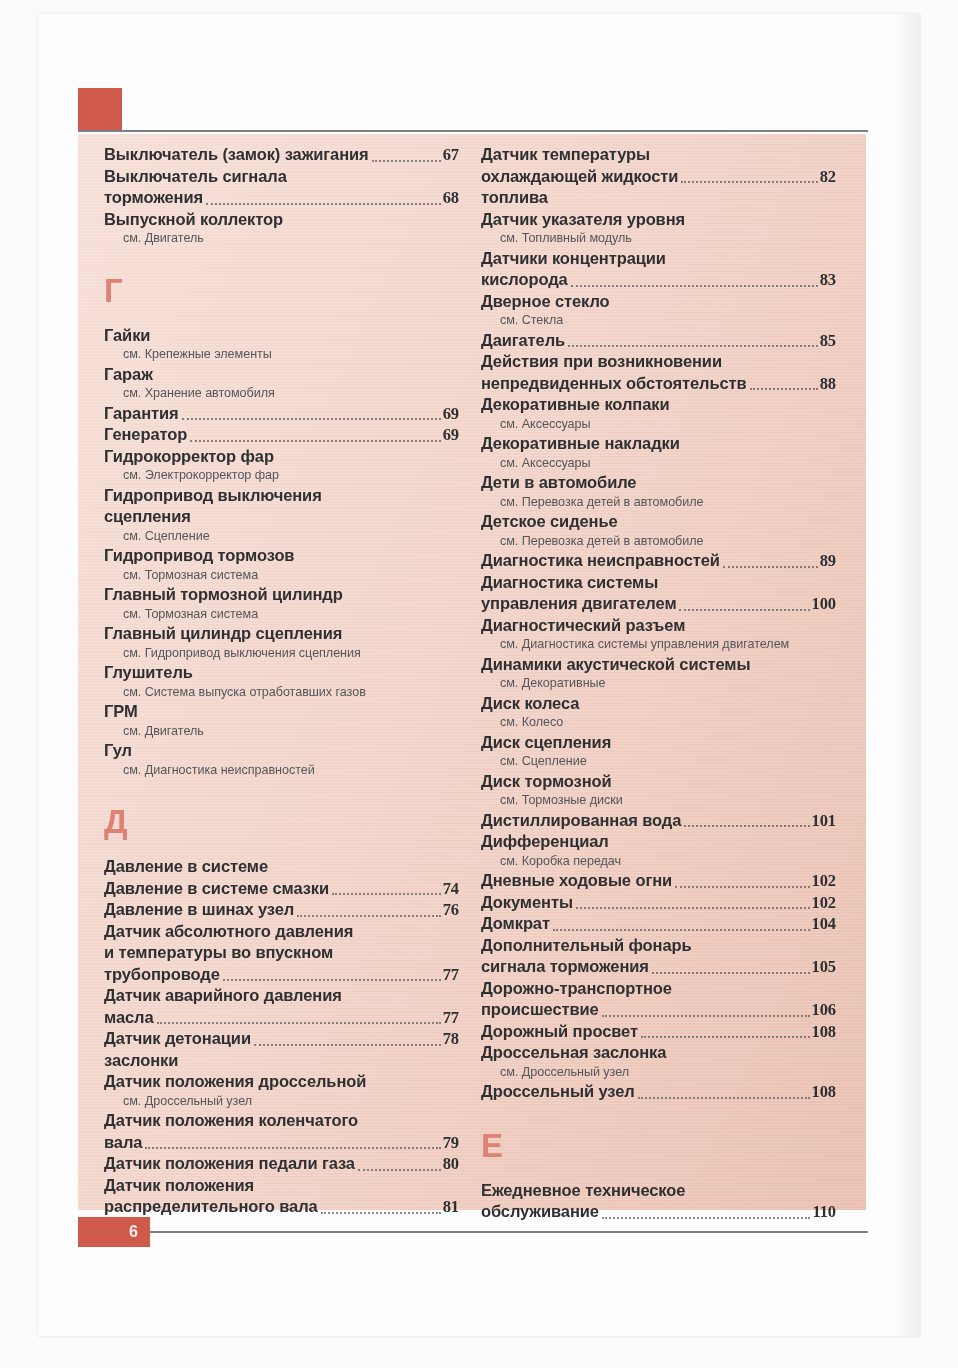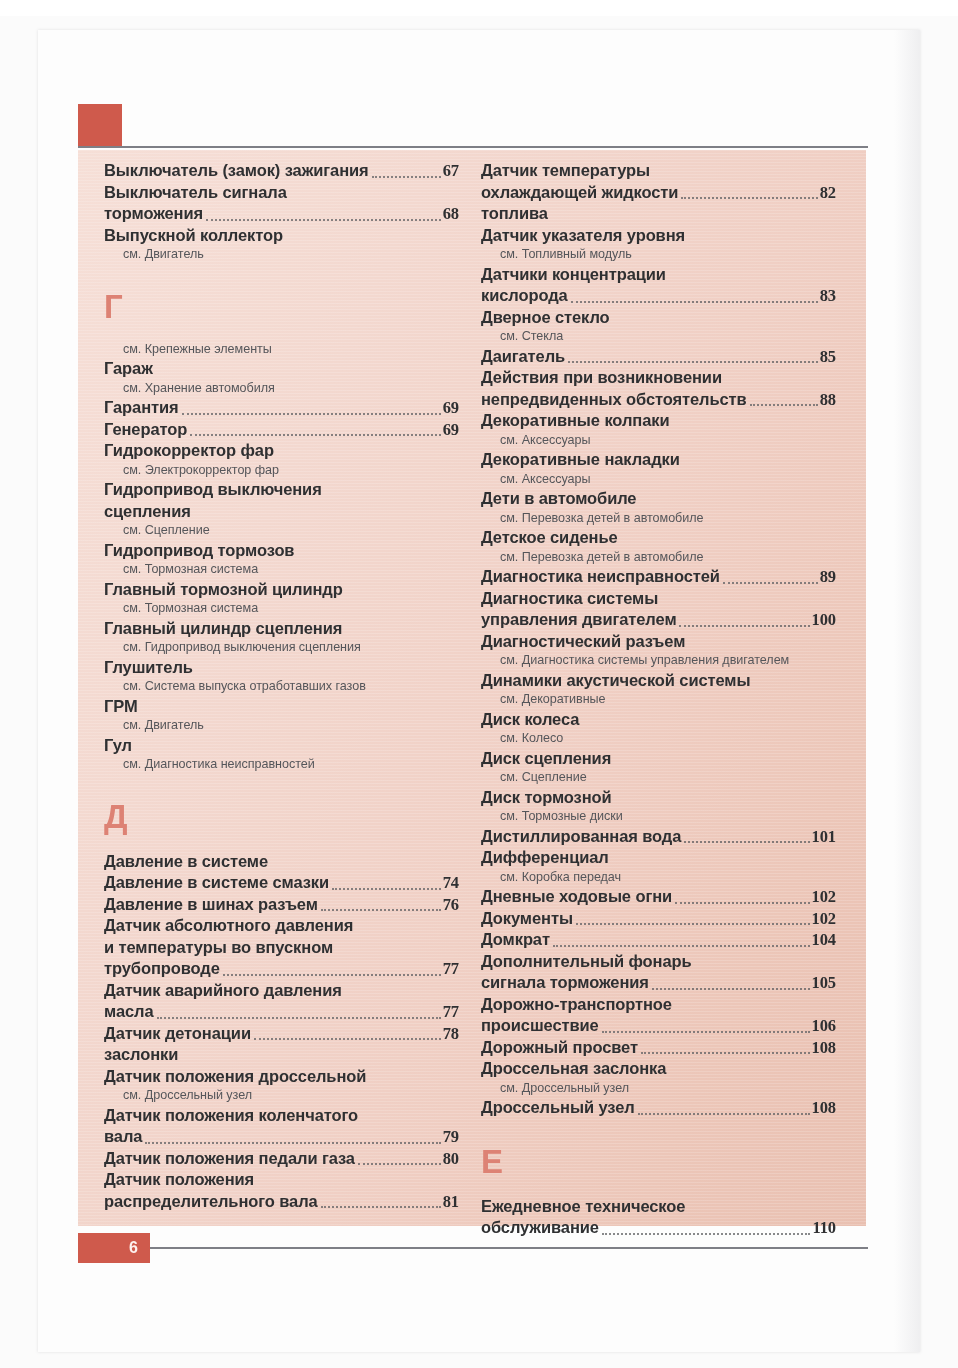--- a/index.html
+++ b/index.html
@@ -14,21 +14,20 @@
     overflow: hidden;
     font-family: "Liberation Sans", sans-serif;
     position: relative;
   }
 
   
   .scan-surface {
     position: absolute;
     inset: 0;
     background: #fbfbfb;
-    margin-top: 16px;
   }
 
   
   .page-sheet {
     position: absolute;
     left: 38px;
     top: 14px;
     width: 882px;
     height: 1322px;
     background: #fdfdfd;
@@ -232,20 +231,25 @@
               <span class="page-num">68</span>
             </div>
           </div>
           <div class="entry">
             <div class="entry-line">
               <span class="entry-title">Выпускной коллектор</span>
             </div>
           </div>
           <div class="subentry">см. Двигатель</div>
           <div class="letter-head spaced-top spaced-bottom">Г</div>
+          <div class="entry">
+            <div class="entry-line">
+              <span class="entry-title">Гайки</span>
+            </div>
+          </div>
           <div class="subentry">см. Крепежные элементы</div>
           <div class="entry">
             <div class="entry-line">
               <span class="entry-title">Гараж</span>
             </div>
           </div>
           <div class="subentry">см. Хранение автомобиля</div>
           <div class="entry">
             <div class="entry-line">
               <span class="entry-title">Гарантия</span>
@@ -320,21 +324,21 @@
           </div>
           <div class="entry">
             <div class="entry-line">
               <span class="entry-title">Давление в системе смазки</span>
               <span class="leader"></span>
               <span class="page-num">74</span>
             </div>
           </div>
           <div class="entry">
             <div class="entry-line">
-              <span class="entry-title">Давление в шинах разъем</span>
+              <span class="entry-title">Давление в шинах узел</span>
               <span class="leader"></span>
               <span class="page-num">76</span>
             </div>
           </div>
           <div class="entry">
             <div class="entry-line">
               <span class="entry-title">Датчик абсолютного давления</span>
             </div>
             <div class="entry-line">
               <span class="entry-title">и температуры во впускном</span>

